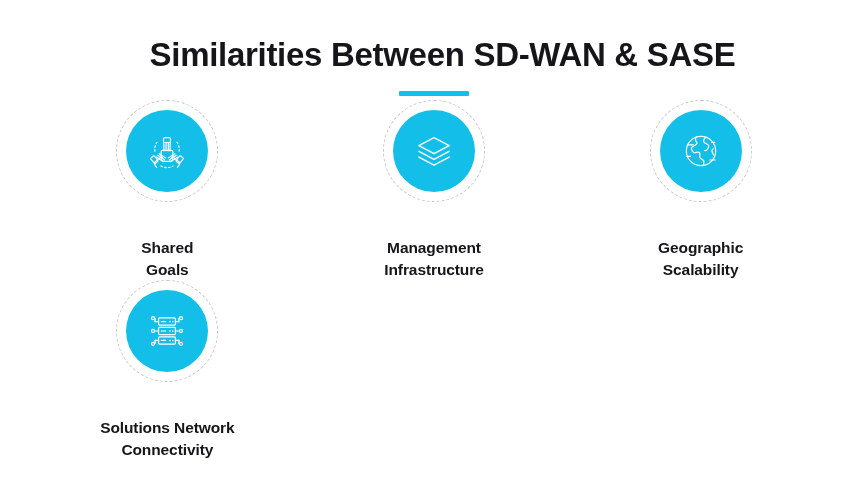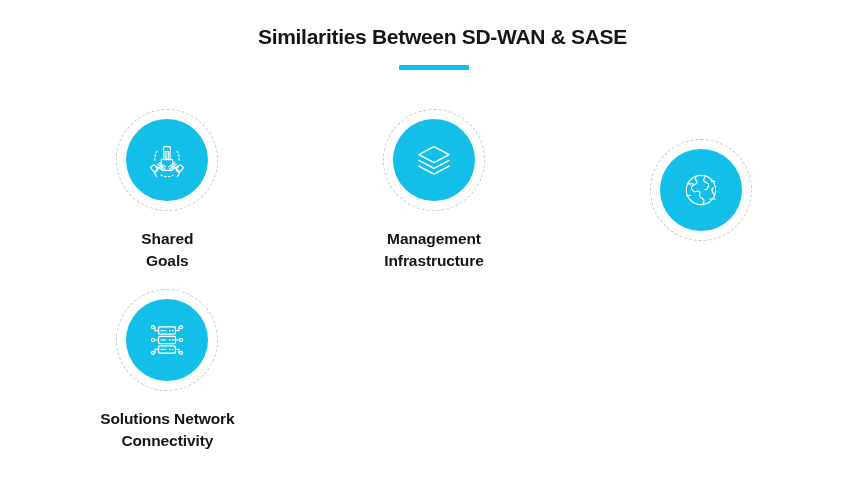--- a/index.html
+++ b/index.html
@@ -24,22 +24,22 @@
 
   
   .header {
     position: absolute;
     top: 24px;
     left: 0;
     width: 100%;
     text-align: center;
   }
   .slide-title {
-    margin: 0;
-    font-size: 21px;
+    margin: 11px;
+    font-size: 33px;
     font-weight: bold;
     color: #15151a;
     letter-spacing: -0.3px;
     line-height: 1.2;
     padding-left: 17px;
   }
   .title-underline {
     width: 70px;
     height: 5px;
     margin: 16px auto 0 auto;
@@ -57,21 +57,21 @@
     grid-template-columns: repeat(3, 1fr);
     grid-template-rows: repeat(2, 180px);
     column-gap: 0px;
     row-gap: 0px;
   }
 
   .card {
     display: flex;
     flex-direction: column;
     align-items: center;
-    justify-content: center;
+    justify-content: space-between;
   }
 
   .icon-ring {
     position: relative;
     width: 102px;
     height: 102px;
     border-radius: 50%;
     border: 1px dashed #c9c9cd;
     box-sizing: border-box;
     display: flex;
@@ -165,20 +165,22 @@
             <svg width="44" height="44" viewBox="0 0 48 48" fill="none" stroke="#ffffff" stroke-width="1.3" stroke-linecap="round" stroke-linejoin="round">
               <circle cx="24" cy="24" r="16"></circle>
               <path d="M9.4 17.4h6.2M8.2 29.9h4.4M35.6 14.6h3.3M33.6 33.8h5.8"></path>
               <path d="M19.5 8.6c-1.9 1.6-2 3.6-.6 5.1 1.1 1.2 .9 2.6-.5 3.4l-3.4 2c-1.4 .8-1.8 2.5-1 3.8l1 1.7c.6 1 1.8 1.5 2.9 1.2l2.3-.6c1.4-.4 2.7 .7 2.6 2.1l-.2 2.6c-.1 1 .4 2 1.3 2.5l1.8 1c1.2 .7 1.8 2.1 1.4 3.4l-.9 3.1"></path>
               <path d="M28.5 9.4l-1.3 2.4c-.7 1.3-.2 2.9 1.1 3.5l2.6 1.3c1.4 .7 1.9 2.4 1.1 3.7l-1.2 2c-.6 1-1.8 1.5-2.9 1.2"></path>
               <path d="M37.4 21.6c-1.3 .9-1.7 2.6-1 4l1.5 2.9"></path>
             </svg>
           </span>
         </div>
       </div>
+      <div class="card-label">Geographic
+Scalability</div>
     </div>
 
     <div class="card">
       <div class="icon-ring">
         <div class="icon-circle">
           <span>
             <svg width="46" height="46" viewBox="0 0 48 48" fill="none" stroke="#ffffff" stroke-width="1.3" stroke-linecap="round" stroke-linejoin="round">
               <rect x="15.2" y="10.4" width="17.6" height="7.4" rx="1.2"></rect>
               <rect x="15.2" y="20.3" width="17.6" height="7.4" rx="1.2"></rect>
               <rect x="15.2" y="30.2" width="17.6" height="7.4" rx="1.2"></rect>

